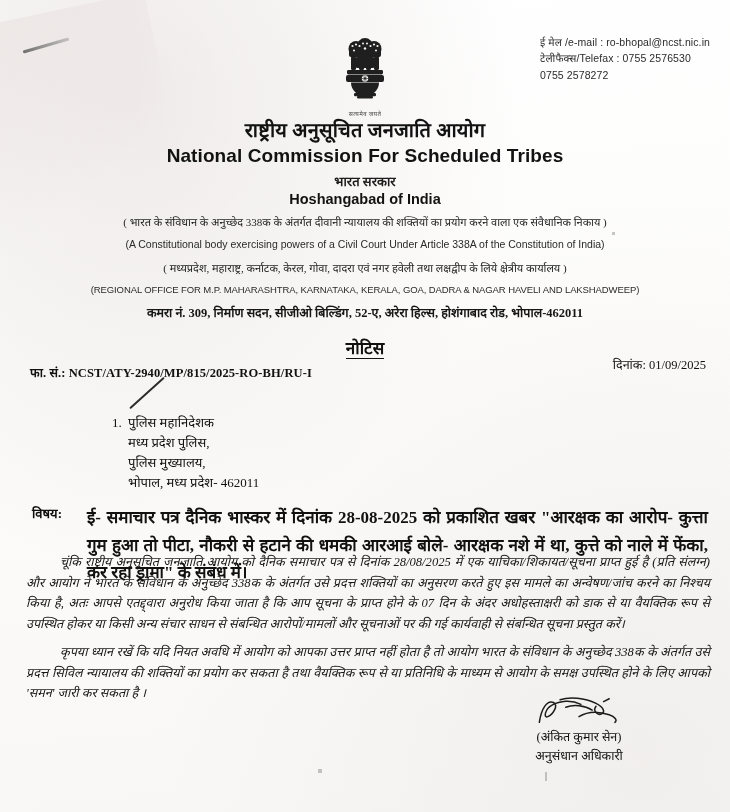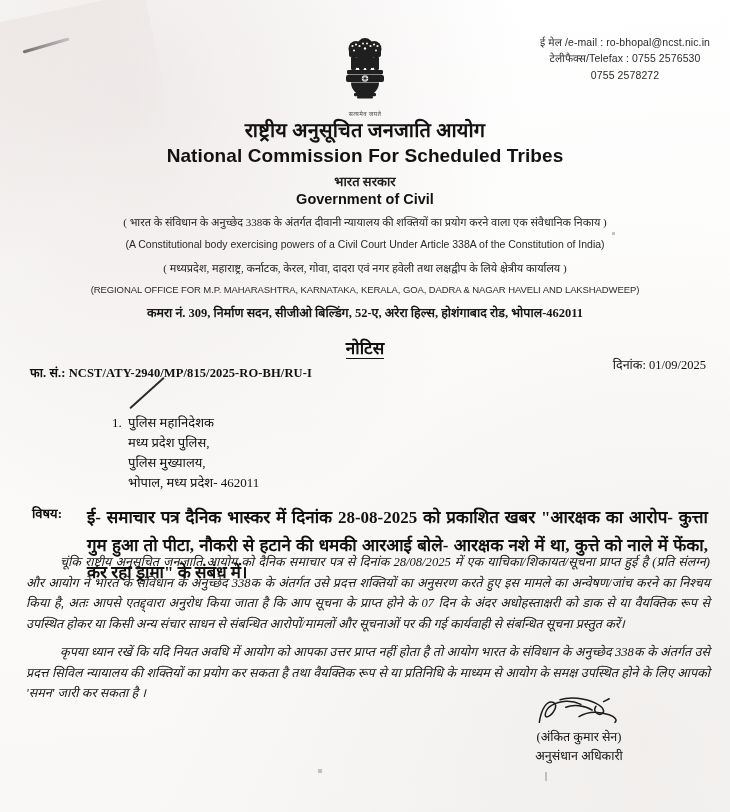--- a/index.html
+++ b/index.html
@@ -47,21 +47,21 @@
     position: absolute;
     background: rgba(130,130,130,0.45);
     pointer-events: none;
   }
 
   
   .contact {
     position: absolute;
     right: 20px;
     top: 34px;
-    text-align: center;
+    text-align: left;
     font-size: 10.5px;
     line-height: 1.55;
     font-family: "Liberation Sans", sans-serif;
     color: #2b2b2b;
     letter-spacing: 0.1px;
   }
 
   
   .emblem-wrap {
     position: absolute;
@@ -332,21 +332,21 @@
         <rect x="20" y="60" width="16" height="2.4" rx="1"></rect>
       </g>
     </svg>
     <div class="emblem-motto">सत्यमेव जयते</div>
   </div>
 
   <div class="titles">
     <div class="t-hindi-main">राष्ट्रीय अनुसूचित जनजाति आयोग</div>
     <div class="t-eng-main">National Commission For Scheduled Tribes</div>
     <div class="t-hindi-gov">भारत सरकार</div>
-    <div class="t-eng-gov">Government of Civil</div>
+    <div class="t-eng-gov">Hoshangabad of India</div>
     <div class="sub-line">( भारत के संविधान के अनुच्छेद 338क के अंतर्गत दीवानी न्यायालय की शक्तियों का प्रयोग करने वाला एक संवैधानिक निकाय )</div>
     <div class="sub-line eng">(A Constitutional body exercising powers of a Civil Court Under Article 338A of the Constitution of India)</div>
     <div class="sub-line">( मध्यप्रदेश, महाराष्ट्र, कर्नाटक, केरल, गोवा, दादरा एवं नगर हवेली तथा लक्षद्वीप के लिये क्षेत्रीय कार्यालय )</div>
     <div class="sub-line eng-wide">(REGIONAL OFFICE FOR M.P. MAHARASHTRA, KARNATAKA, KERALA, GOA, DADRA &amp; NAGAR HAVELI AND LAKSHADWEEP)</div>
     <div class="sub-line addr-hi">कमरा नं. 309, निर्माण सदन, सीजीओ बिल्डिंग, 52-ए, अरेरा हिल्स, होशंगाबाद रोड, भोपाल-462011</div>
   </div>
 
   <div class="notice-title">
     <span>नोटिस</span>
   </div>

